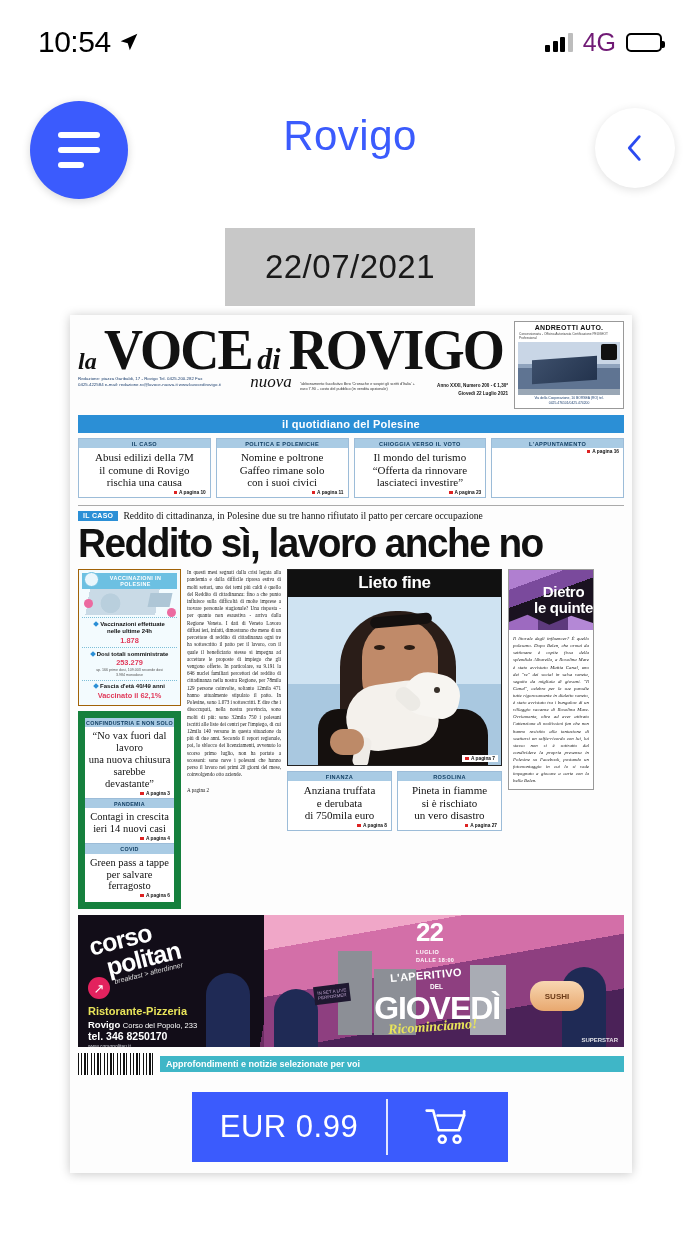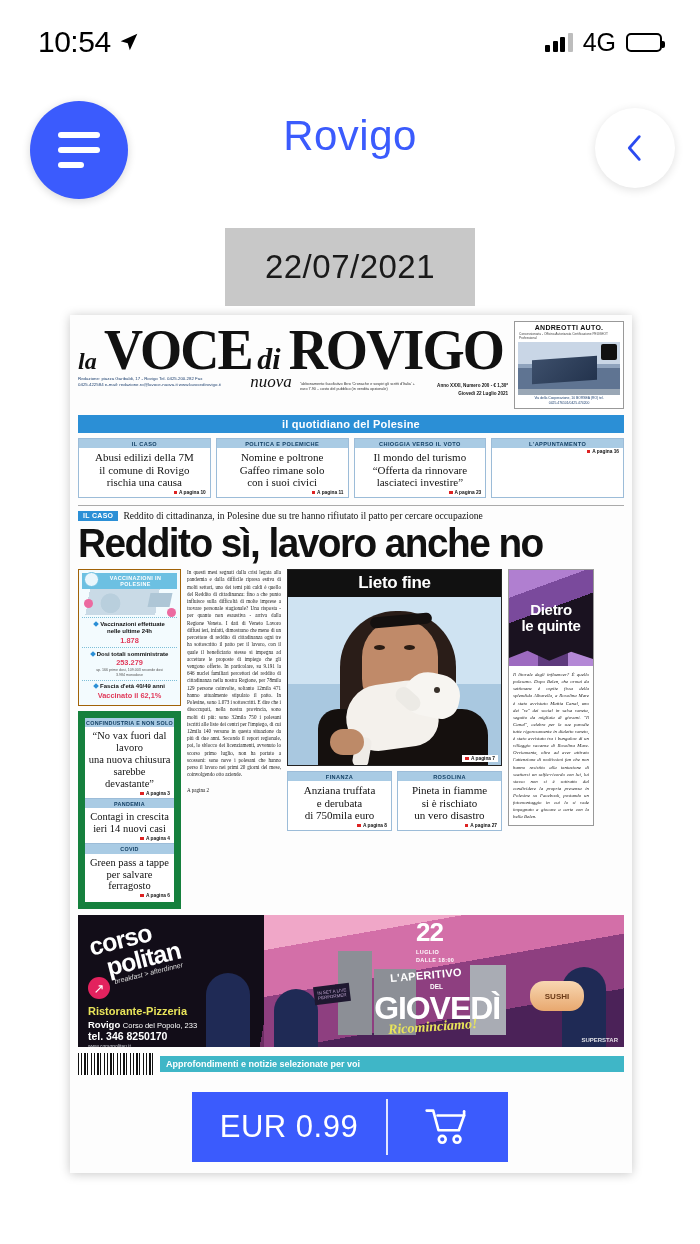--- a/index.html
+++ b/index.html
@@ -20,21 +20,21 @@
   .sb-left { display: flex; align-items: center; gap: 8px; }
   .sb-time { font-size: 30px; font-weight: 500; color: #000; letter-spacing: -0.5px; }
   .loc-arrow { width: 20px; height: 20px; display:block; }
   .sb-right { display: flex; align-items: center; gap: 10px; }
   .bars { display: flex; align-items: flex-end; gap: 2.5px; height: 20px; }
   .bars i { display:block; width: 5px; background: #000; border-radius: 1px; }
   .bars i:nth-child(1){ height: 7px; }
   .bars i:nth-child(2){ height: 11px; }
   .bars i:nth-child(3){ height: 15px; }
   .bars i:nth-child(4){ height: 19px; background: #bdbdbd; }
-  .net { font-size: 25px; font-weight: 400; color: #000000; }
+  .net { font-size: 25px; font-weight: 400; color: #701a75; }
   .batt { position: relative; width: 36px; height: 19px; border: 2px solid #000; border-radius: 5px; padding: 2px; }
   .batt .fill { width: 100%; height: 100%; background: #000; border-radius: 2px; }
   .batt::after { content:""; position:absolute; right:-5px; top: 6px; width: 3px; height: 7px;
                  background: #000; border-radius: 0 2px 2px 0; }
 
   
   .header { position: absolute; top: 84px; left: 0; width: 700px; height: 140px; }
   .menu-btn {
     position: absolute; left: 30px; top: 17px; width: 98px; height: 98px;
     border-radius: 50%; background: #3B5BFD; border: none; cursor: pointer;
@@ -179,23 +179,23 @@
   .ph-lamb-leg{ position:absolute; left:66px; top:140px; width:16px; height:30px; background:#efece7; border-radius:6px; transform: rotate(10deg); }
   .ph-hand { position:absolute; left:42px; top:132px; width:34px; height:26px; background:#bd8a68; border-radius:14px; }
   .ph-pg { position:absolute; right:3px; bottom:3px; background:#fff; font-size: 4.8px; font-weight:700; padding: 1px 3px; color:#111; }
   .ph-pg .sq { display:inline-block; width:3.5px; height:3.5px; background:#d22; margin-right:2px; }
 
   .twobox { display:flex; gap: 5px; margin-top: 5px; }
   .twobox .teaser { flex:1; }
 
   
   .dlq { border: 1px solid #999; background:#fff; }
-  .dlq-hd { height: 96px; background:
+  .dlq-hd { height: 60px; background:
       linear-gradient(160deg,#b07fd0 0 22%, #7a4a9c 22% 42%, #1a1220 42% 100%);
-      position: relative; display:flex; align-items:center; justify-content:center; }
+      position: relative; display:flex; align-items:center; justify-content:flex-end; }
   .dlq-hd::after{ content:""; position:absolute; left:0; bottom:0; width:100%; height:18px;
       background: linear-gradient(90deg,#9d6ac0 0 35%, #5e3a7d 35% 70%, #b488d6 70% 100%);
       clip-path: polygon(0 55%, 22% 15%, 48% 70%, 74% 20%, 100% 60%, 100% 100%, 0 100%); }
   .dlq-t { font-family:"Liberation Sans", sans-serif; font-weight:700; font-size: 15px; color:#fff;
            text-align:center; line-height: 1.05; position: relative; z-index: 2; letter-spacing:-0.3px; }
   .dlq-body { font-family:"Liberation Serif", serif; font-style: italic; font-size: 4.9px; line-height: 1.45;
               text-align: justify; color: #222; padding: 5px 4px; }
 
   
   .adbanner { position: relative; margin-top: 6px; height: 132px; overflow:hidden;

